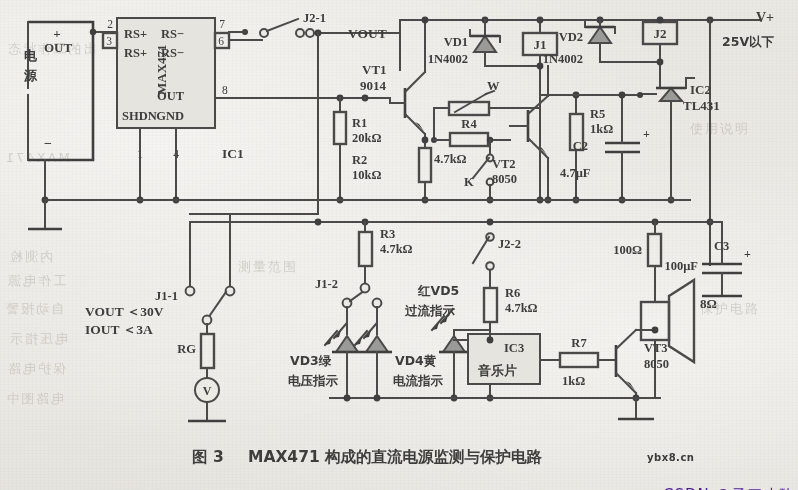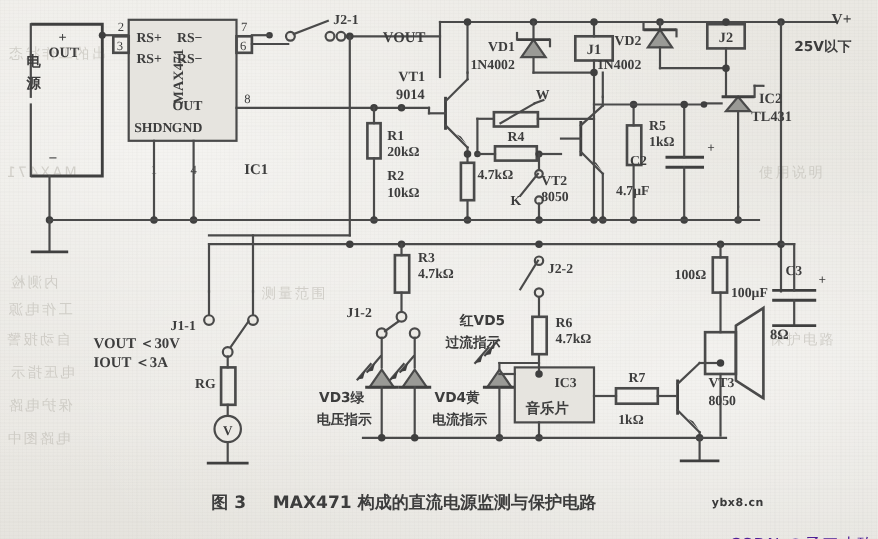--- a/index.html
+++ b/index.html
@@ -52,21 +52,21 @@
 
   <div class="ghost flip" style="left:6px;top:40px;">出的工作状态</div>
   <div class="ghost flip" style="left:4px;top:150px;">MAX471</div>
   <div class="ghost flip" style="left:8px;top:248px;">内测检</div>
   <div class="ghost flip" style="left:6px;top:272px;">工作电源</div>
   <div class="ghost flip" style="left:4px;top:300px;">自动报警</div>
   <div class="ghost flip" style="left:8px;top:330px;">电压指示</div>
   <div class="ghost flip" style="left:6px;top:360px;">保护电路</div>
   <div class="ghost flip" style="left:4px;top:390px;">电路图中</div>
   <div class="ghost" style="left:238px;top:258px;">测量范围</div>
-  <div class="ghost" style="left:690px;top:120px;margin-top:28px;">使用说明</div>
+  <div class="ghost" style="left:690px;top:120px;">使用说明</div>
   <div class="ghost" style="left:700px;top:300px;">保护电路</div>
 
   <div id="svgwrap">
   <svg width="798" height="490" viewBox="0 0 798 490" xmlns="http://www.w3.org/2000/svg">
     <defs>
       <style>
         .w{stroke:#4a4a4a;stroke-width:2;fill:none;stroke-linecap:square;}
         .wt{stroke:#3f3f3f;stroke-width:2.6;fill:none;}
         .box{stroke:#4a4a4a;stroke-width:2.4;fill:none;}
         .boxf{stroke:#4a4a4a;stroke-width:2;fill:#e6e4df;}

